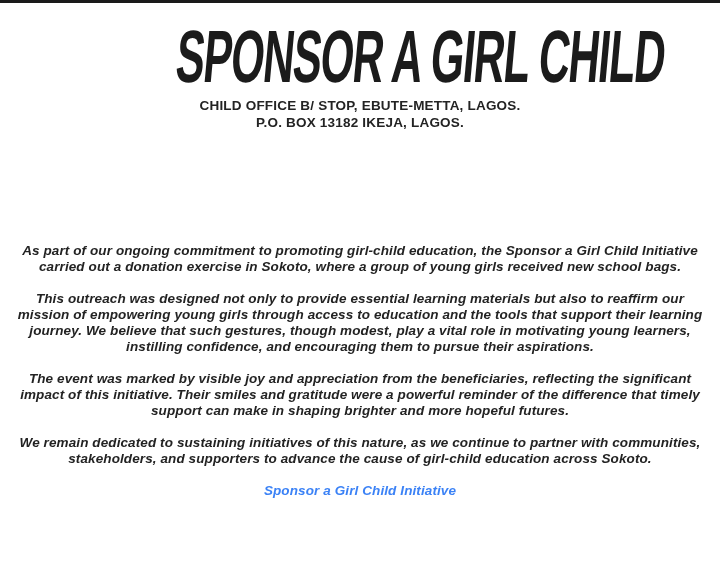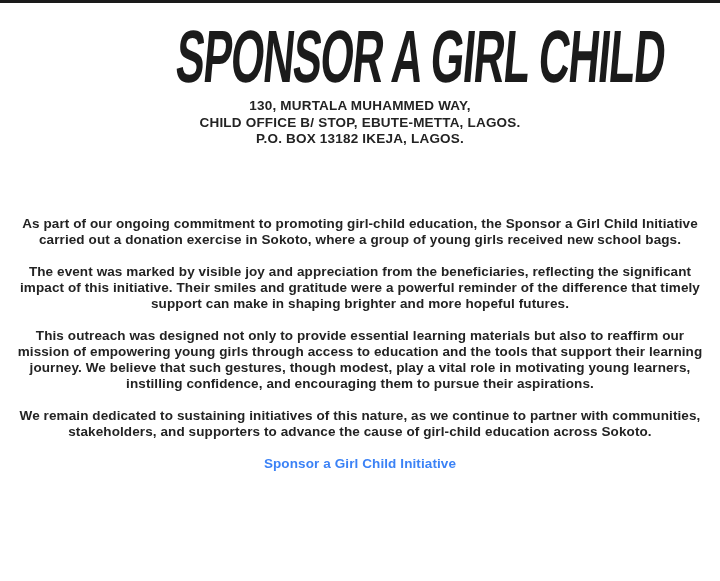--- a/index.html
+++ b/index.html
@@ -43,28 +43,29 @@
   .address-block {
     margin-top: 6px;
     text-align: center;
     font-size: 13.5px;
     font-weight: 700;
     line-height: 16.5px;
     letter-spacing: 0.2px;
     color: #232323;
   }
   .content {
-    margin-top: 68px;
+    margin-top: 112px;
     padding: 0 16px;
     text-align: center;
     font-size: 13.5px;
     font-weight: 700;
     line-height: 16px;
     letter-spacing: 0.1px;
     color: #232323;
+    font-style: italic;
   }
   .content p {
     margin: 0 0 16px 0;
   }
   .closing-block {
     margin-top: 16px;
     text-align: center;
     font-size: 13.5px;
     font-weight: 700;
     line-height: 16px;
@@ -75,27 +76,26 @@
 </head>
 <body>
 
 <div class="top-bar"></div>
 
 <div class="title-wrap">
   <span class="page-title">SPONSOR A GIRL CHILD</span>
 </div>
 
 <div class="address-block">
-  <div>130, MURTALA MUHAMMED WAY,</div>
   <div>CHILD OFFICE B/ STOP, EBUTE-METTA, LAGOS.</div>
   <div>P.O. BOX 13182 IKEJA, LAGOS.</div>
 </div>
 
 <div class="content">
   <p>As part of our ongoing commitment to promoting girl-child education, the Sponsor a Girl Child Initiative carried out a donation exercise in Sokoto, where a group of young girls received new school bags.</p>
+  <p>This outreach was designed not only to provide essential learning materials but also to reaffirm our mission of empowering young girls through access to education and the tools that support their learning journey. We believe that such gestures, though modest, play a vital role in motivating young learners, instilling confidence, and encouraging them to pursue their aspirations.</p>
   <p>The event was marked by visible joy and appreciation from the beneficiaries, reflecting the significant impact of this initiative. Their smiles and gratitude were a powerful reminder of the difference that timely support can make in shaping brighter and more hopeful futures.</p>
-  <p>This outreach was designed not only to provide essential learning materials but also to reaffirm our mission of empowering young girls through access to education and the tools that support their learning journey. We believe that such gestures, though modest, play a vital role in motivating young learners, instilling confidence, and encouraging them to pursue their aspirations.</p>
   <p>We remain dedicated to sustaining initiatives of this nature, as we continue to partner with communities, stakeholders, and supporters to advance the cause of girl-child education across Sokoto.</p>
 
   <div class="closing-block">
     <div>Sponsor a Girl Child Initiative</div>
   </div>
 </div>
 
 </body></html>

